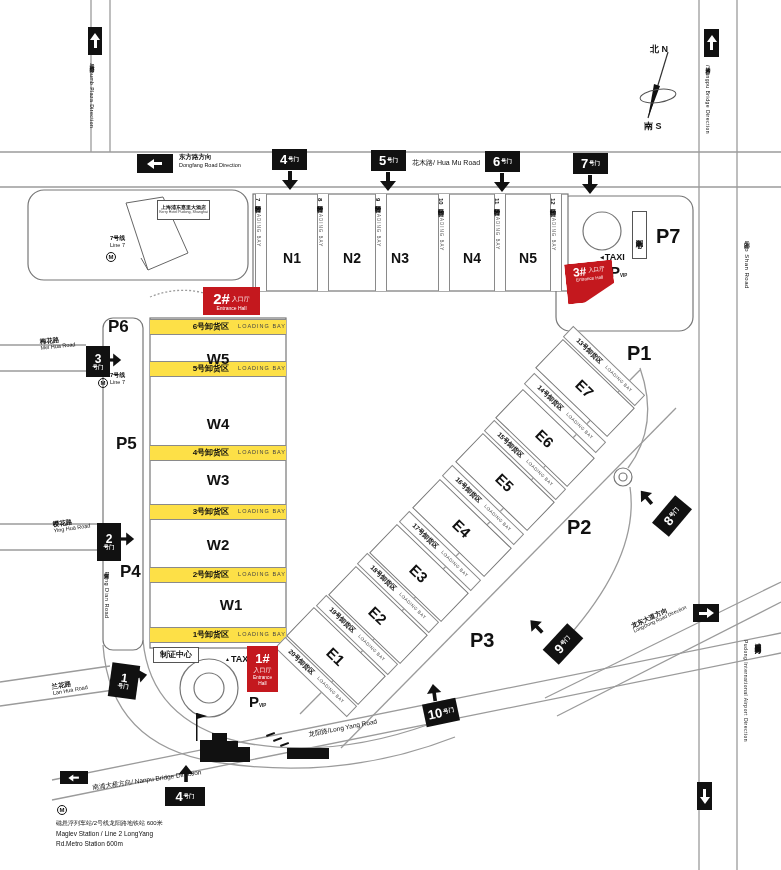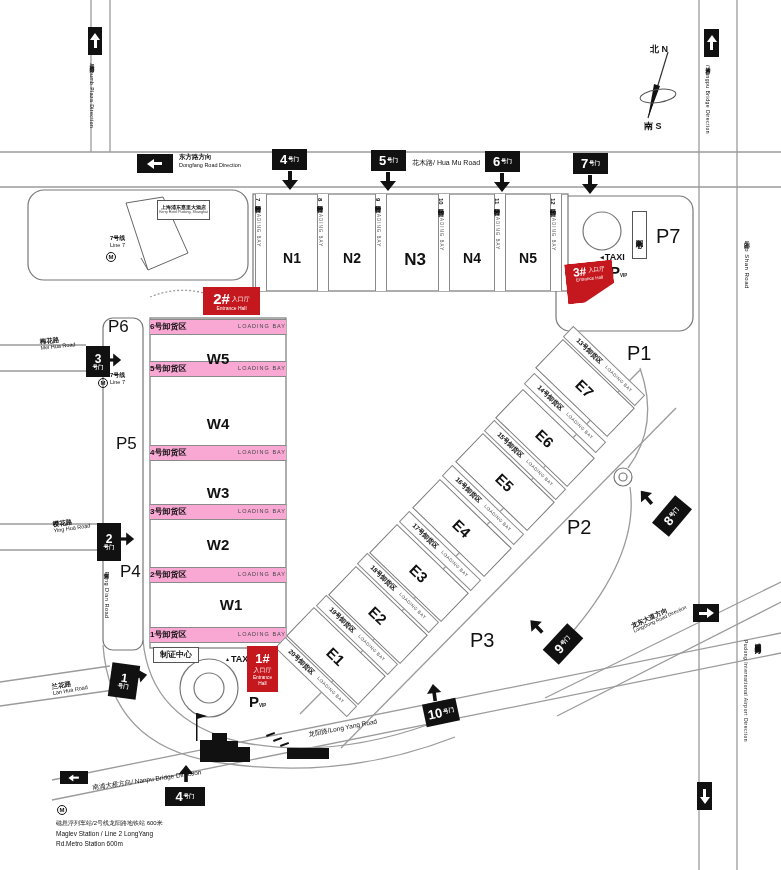--- a/index.html
+++ b/index.html
@@ -25,32 +25,32 @@
   
   .dirbox{position:absolute;background:#111;display:flex;align-items:center;justify-content:center;z-index:6}
   .wa{position:relative;width:10px;height:16px}
   .wa::before{content:"";position:absolute;left:3.5px;top:6px;width:3px;height:9px;background:#fff}
   .wa::after{content:"";position:absolute;left:0;top:0;border-left:5px solid transparent;
              border-right:5px solid transparent;border-bottom:7px solid #fff}
   .wa.l{transform:rotate(-90deg)} .wa.r{transform:rotate(90deg)} .wa.d{transform:rotate(180deg)}
 
   .vtext{position:absolute;writing-mode:vertical-rl;text-orientation:mixed;letter-spacing:.5px;z-index:3}
   .lbl{position:absolute;z-index:3;line-height:1.15;white-space:nowrap}
-  .plabel{position:absolute;font-weight:normal;font-size:19px;z-index:3;letter-spacing:0}
+  .plabel{position:absolute;font-weight:bold;font-size:19px;z-index:3;letter-spacing:0}
   .hall-label{position:absolute;font-weight:bold;z-index:4;text-align:center;width:40px}
 
   .nbay{position:absolute;width:12px;border-left:1px solid #8a8a8a;border-right:1px solid #8a8a8a;
         background:#fff;writing-mode:vertical-rl;text-orientation:mixed;text-align:left;
         padding-top:4px;z-index:2;line-height:1}
   .nbay .zh{font-size:6px;font-weight:bold}
   .nbay .en{font-size:4.5px;color:#555;margin-top:5px;letter-spacing:1px}
 
   .wbay{position:absolute;left:150px;width:136px;height:16px;border-top:1px solid #8a8a8a;
-        border-bottom:1px solid #8a8a8a;background:#f9a8d4;display:flex;align-items:center;
-        justify-content:space-between;gap:9px;z-index:2;line-height:1}
+        border-bottom:1px solid #8a8a8a;background:#fde047;display:flex;align-items:center;
+        justify-content:flex-end;gap:9px;z-index:2;line-height:1}
   .wbay .zh{font-size:8px;font-weight:bold}
   .wbay .en{font-size:5.5px;color:#444;letter-spacing:1px}
 
   .ehall{position:absolute;width:100px;height:40px;border:1px solid #777;background:#fff;
          display:flex;align-items:center;justify-content:center;font-weight:bold;font-size:15px;
          transform:translate(-50%,-50%) rotate(44deg);z-index:2}
   .ebay{position:absolute;width:100px;height:15px;border:1px solid #8a8a8a;background:#fff;
         display:flex;align-items:center;justify-content:center;gap:6px;
         transform:translate(-50%,-50%) rotate(44deg);z-index:2;line-height:1}
   .ebay .zh{font-size:6.5px;font-weight:bold}
@@ -254,21 +254,21 @@
 
   <div class="nbay" style="left:255px;top:194px;height:97px"><span class="zh">7号卸货区</span><span class="en">LOADING BAY</span></div>
   <div class="nbay" style="left:317px;top:194px;height:97px"><span class="zh">8号卸货区</span><span class="en">LOADING BAY</span></div>
   <div class="nbay" style="left:375px;top:194px;height:97px"><span class="zh">9号卸货区</span><span class="en">LOADING BAY</span></div>
   <div class="nbay" style="left:438px;top:194px;height:97px"><span class="zh">10号卸货区</span><span class="en">LOADING BAY</span></div>
   <div class="nbay" style="left:494px;top:194px;height:97px"><span class="zh">11号卸货区</span><span class="en">LOADING BAY</span></div>
   <div class="nbay" style="left:550px;top:194px;height:97px"><span class="zh">12号卸货区</span><span class="en">LOADING BAY</span></div>
 
   <div class="hall-label" style="left:272px;top:250px;font-size:14px">N1</div>
   <div class="hall-label" style="left:332px;top:250px;font-size:14px">N2</div>
-  <div class="hall-label" style="left:395px;top:250px;font-size:17px">N3</div>
+  <div class="hall-label" style="left:380px;top:250px;font-size:14px">N3</div>
   <div class="hall-label" style="left:452px;top:250px;font-size:14px">N4</div>
   <div class="hall-label" style="left:508px;top:250px;font-size:14px">N5</div>
 
   <div class="wbay" style="top:319px">
       <span class="zh">6号卸货区</span>
       <span class="en">LOADING BAY</span>
     </div>
   <div class="wbay" style="top:361px">
       <span class="zh">5号卸货区</span>
       <span class="en">LOADING BAY</span>
@@ -285,21 +285,21 @@
       <span class="zh">2号卸货区</span>
       <span class="en">LOADING BAY</span>
     </div>
   <div class="wbay" style="top:627px">
       <span class="zh">1号卸货区</span>
       <span class="en">LOADING BAY</span>
     </div>
 
   <div class="hall-label" style="left:198px;top:350px;font-size:15px">W5</div>
   <div class="hall-label" style="left:198px;top:415px;font-size:15px">W4</div>
-  <div class="hall-label" style="left:198px;top:484px;font-size:15px">W3</div>
+  <div class="hall-label" style="left:198px;top:471px;font-size:15px">W3</div>
   <div class="hall-label" style="left:198px;top:536px;font-size:15px">W2</div>
   <div class="hall-label" style="left:211px;top:596px;font-size:15px">W1</div>
 
   <div class="ebay" style="left:316px;top:677px">
       <span class="zh">20号卸货区</span>
       <span class="en">LOADING BAY</span>
     </div>
   <div class="ehall" style="left:336px;top:656px">
       <span>E1</span>
     </div>

